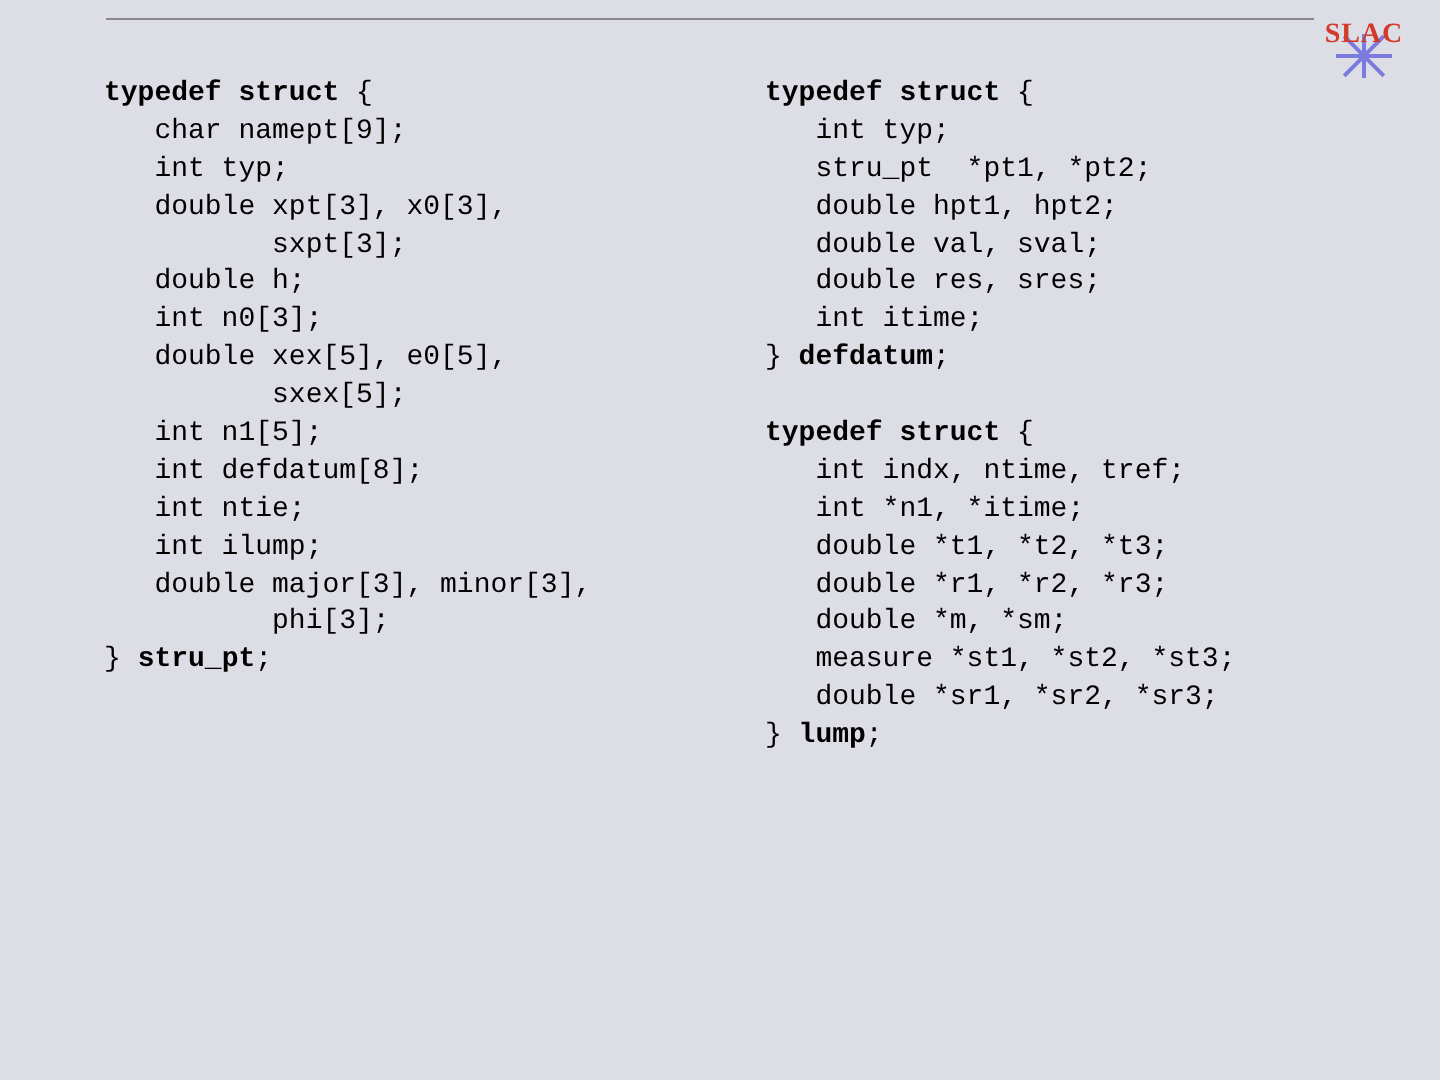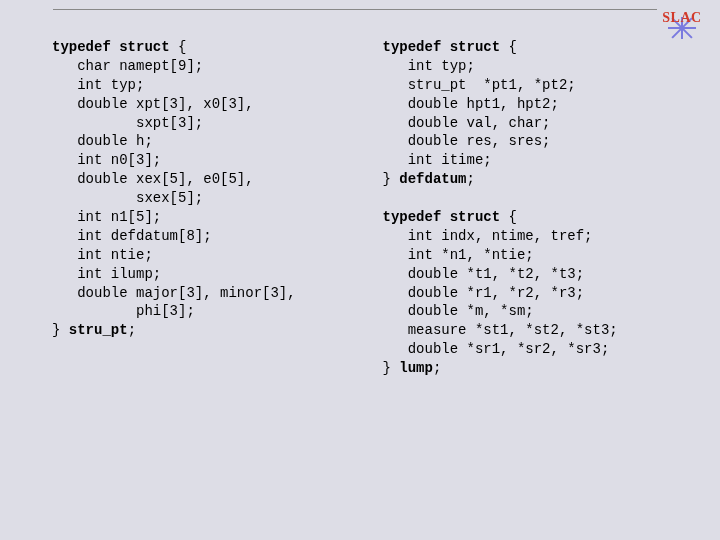--- a/index.html
+++ b/index.html
@@ -131,28 +131,28 @@
 <span>   int ntie;</span>
 <span>   int ilump;</span>
 <span>   double major[3], minor[3],</span>
 <span>          phi[3];</span>
 <span>} </span><b>stru_pt</b><span>;</span></div>
 
     <div class="col-right code"><b>typedef struct</b><span> {</span>
 <span>   int typ;</span>
 <span>   stru_pt  *pt1, *pt2;</span>
 <span>   double hpt1, hpt2;</span>
-<span>   double val, char;</span>
+<span>   double val, sval;</span>
 <span>   double res, sres;</span>
 <span>   int itime;</span>
 <span>} </span><b>defdatum</b><span>;</span>
 
 <b>typedef struct</b><span> {</span>
 <span>   int indx, ntime, tref;</span>
-<span>   int *n1, *ntie;</span>
+<span>   int *n1, *itime;</span>
 <span>   double *t1, *t2, *t3;</span>
 <span>   double *r1, *r2, *r3;</span>
 <span>   double *m, *sm;</span>
 <span>   measure *st1, *st2, *st3;</span>
 <span>   double *sr1, *sr2, *sr3;</span>
 <span>} </span><b>lump</b><span>;</span></div>
 
   </div>
 
 </div>

